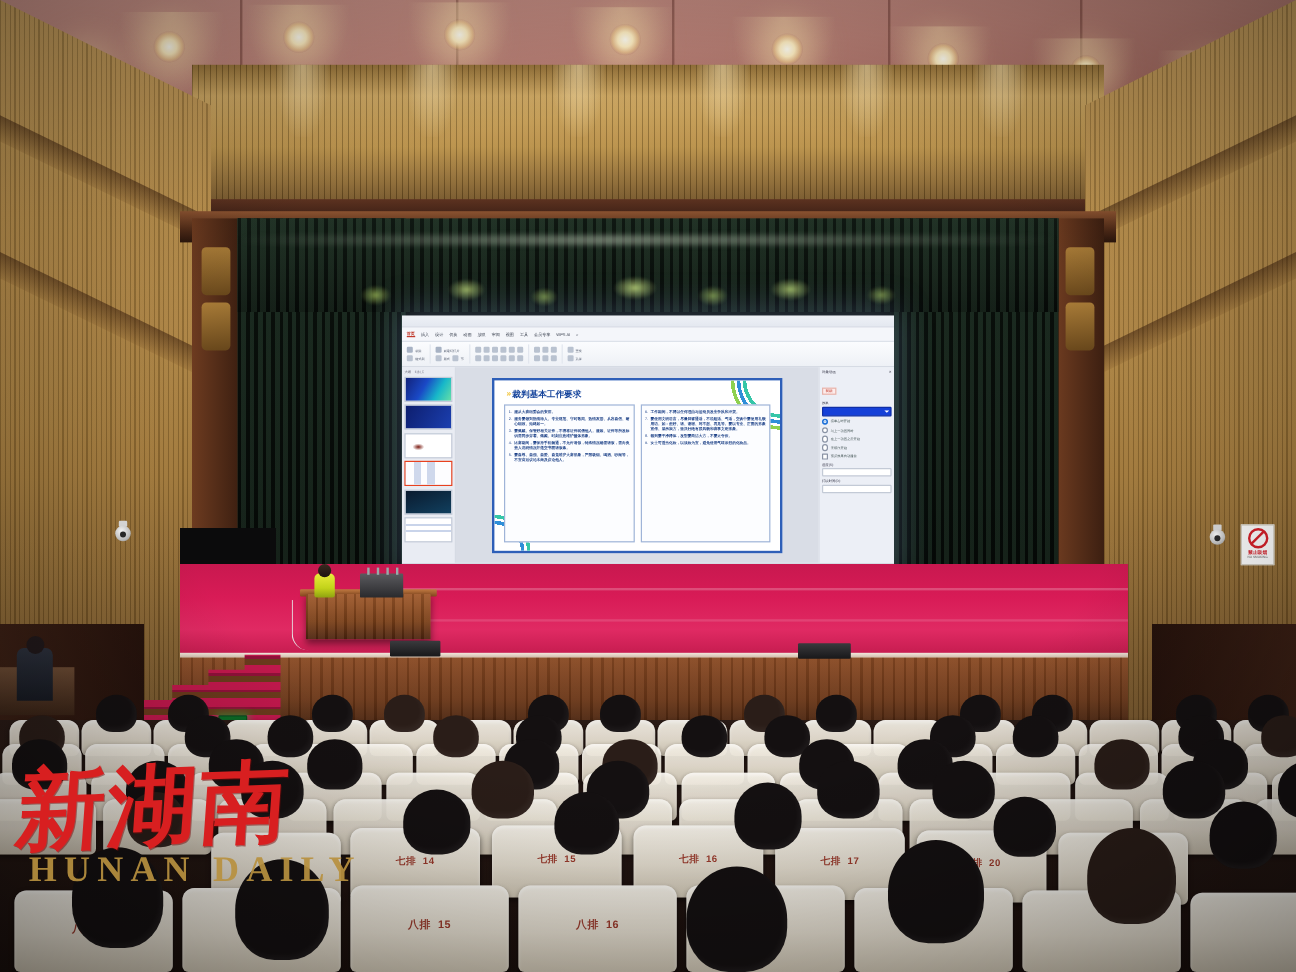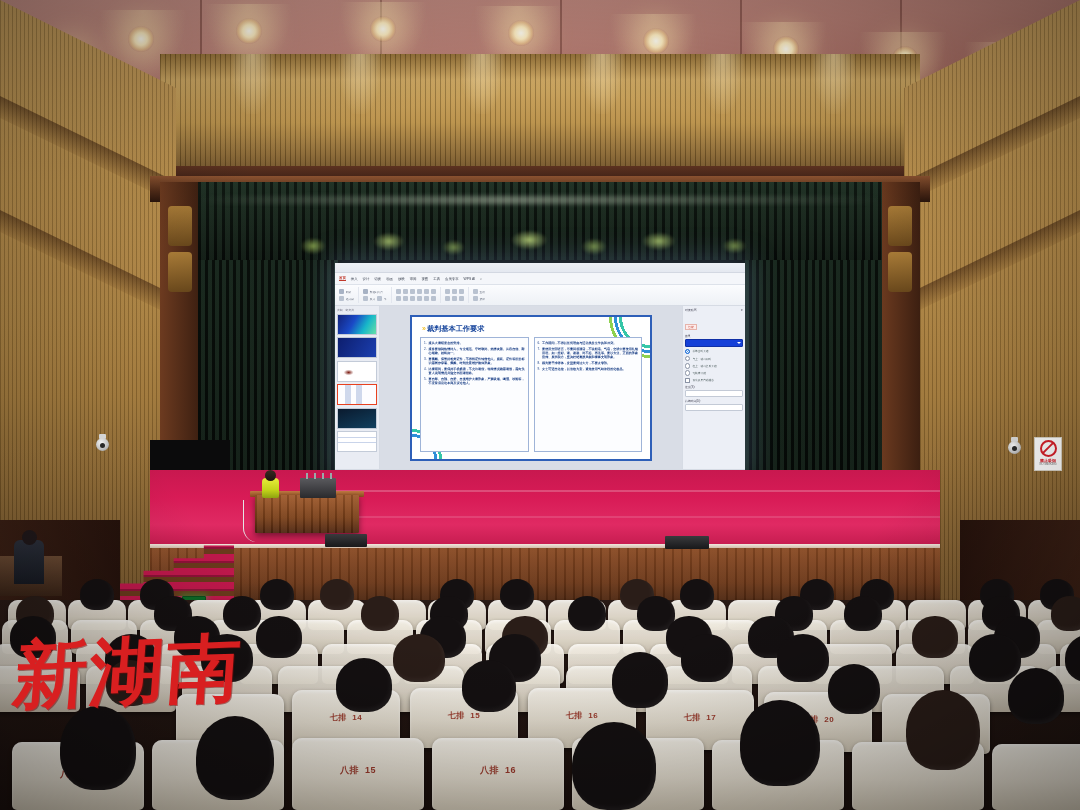--- a/index.html
+++ b/index.html
@@ -728,15 +728,16 @@
   <div class="head" style="left:462px;top:660px;width:54px;height:52px"></div>
   <div class="head" style="left:612px;top:652px;width:56px;height:56px"></div>
   <div class="head" style="left:828px;top:664px;width:52px;height:50px"></div>
   <div class="head" style="left:1008px;top:668px;width:56px;height:56px"></div>
   <div class="head br" style="left:106px;top:660px;width:48px;height:46px"></div>
 
   <div class="vignette"></div>
 
   <div class="wm">
     <div class="wm-cn">新湖南</div>
+    <div class="wm-en">HUNAN DAILY</div>
   </div>
 
 </div>
 
 </body></html>

